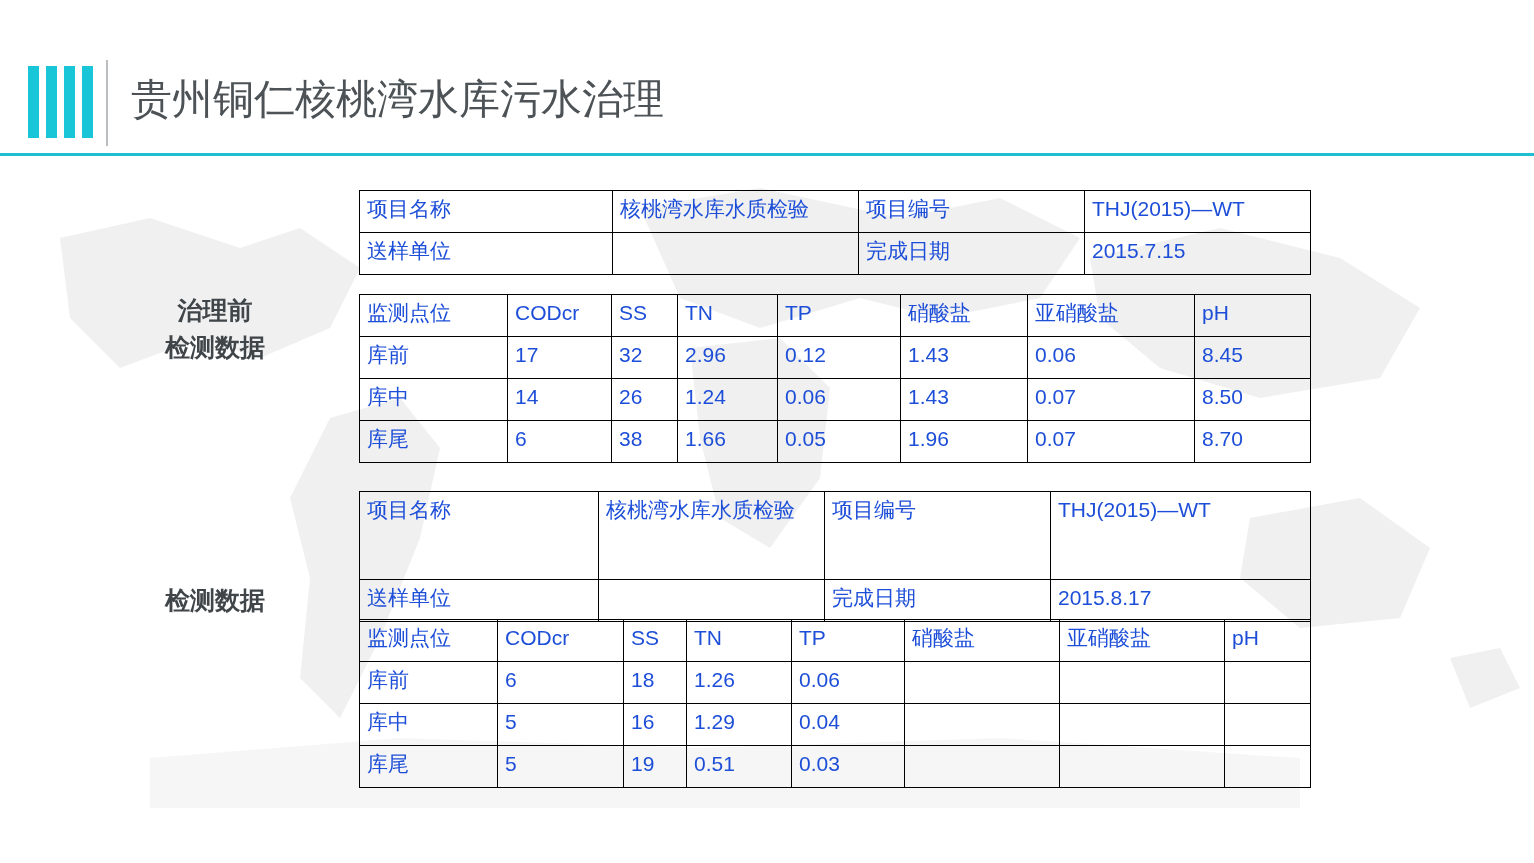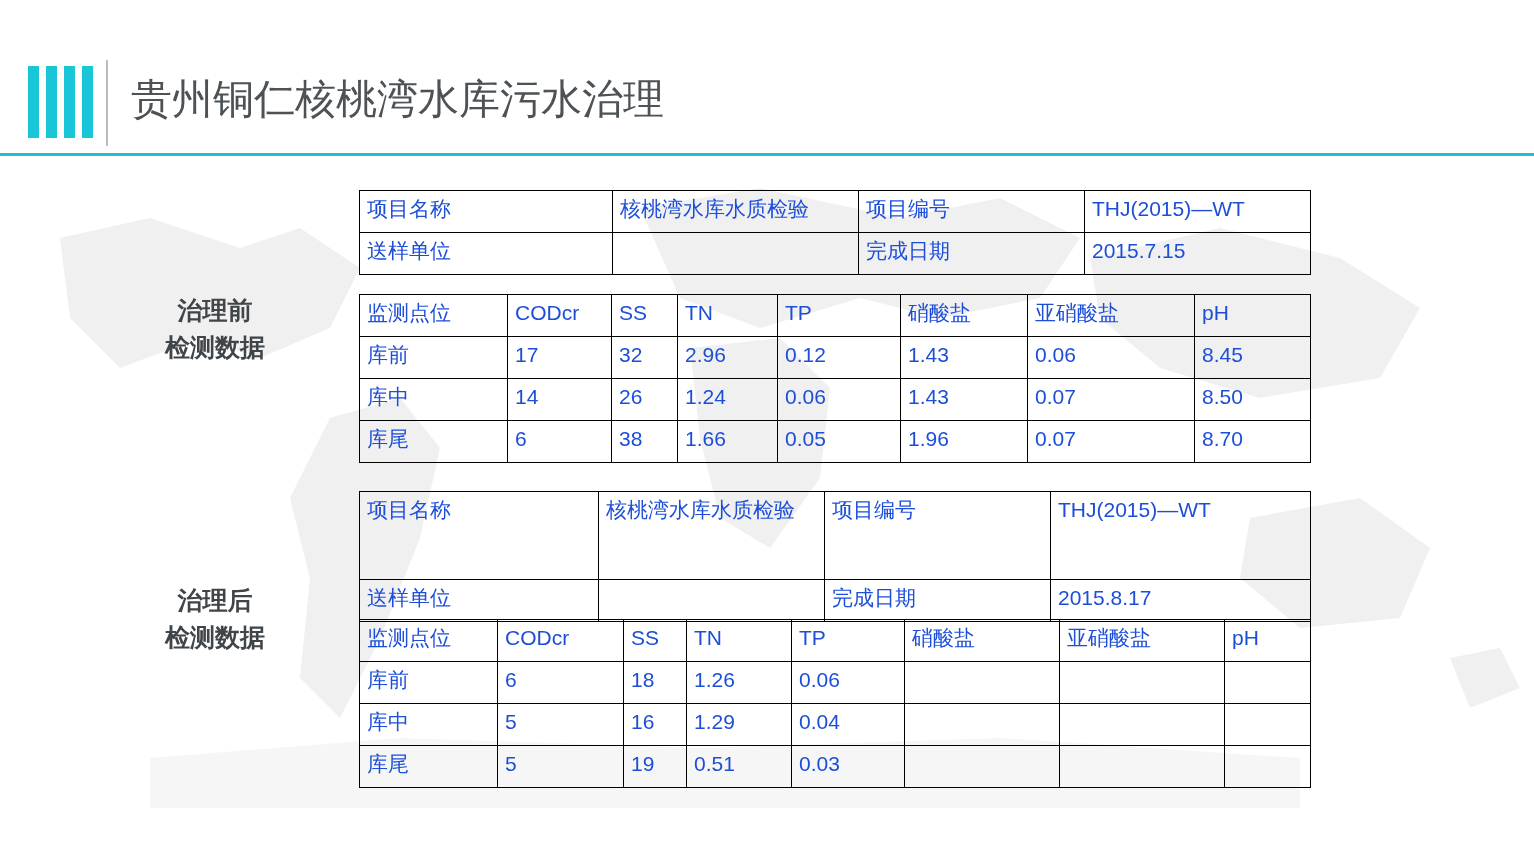--- a/index.html
+++ b/index.html
@@ -143,21 +143,20 @@
   <div class="header-rule"></div>
   <div class="header-title">贵州铜仁核桃湾水库污水治理</div>
   <div class="header-underline"></div>
 </div>
 
 <div class="side-label" id="label-before">
   <div>治理前</div>
   <div>检测数据</div>
 </div>
 <div class="side-label" id="label-after">
-  <div>治理后</div>
   <div>检测数据</div>
 </div>
 
 <table class="tbl thick" id="table-before-info">
   <colgroup>
     <col style="width:253px">
       <col style="width:246px">
       <col style="width:226px">
       <col style="width:226px">
   </colgroup>

